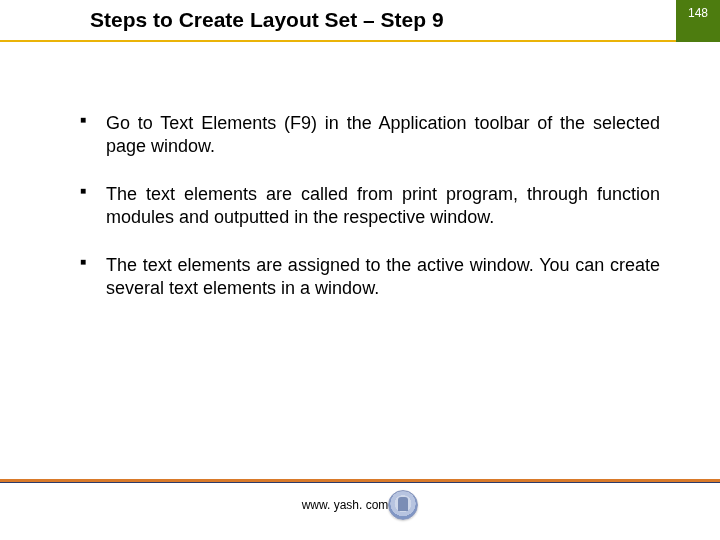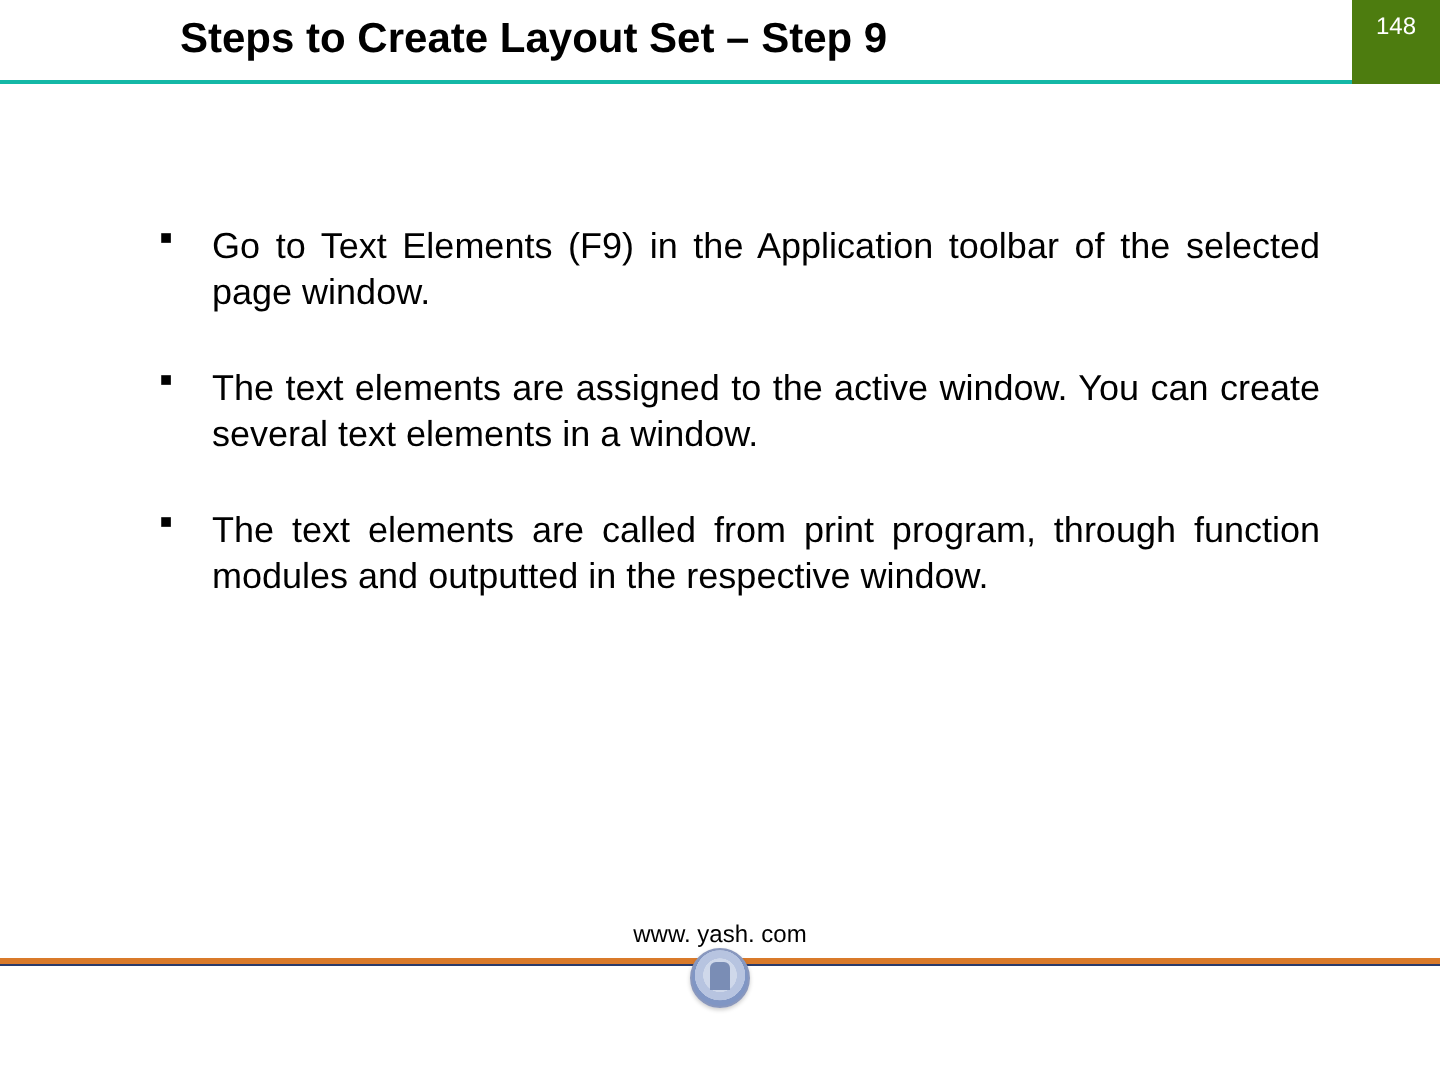--- a/index.html
+++ b/index.html
@@ -1,26 +1,26 @@
 <!DOCTYPE html>
 <html><head>
 <meta charset="utf-8">
 <style>
   * { margin: 0; padding: 0; box-sizing: border-box; }
   html, body { width: 720px; height: 540px; font-family: Arial, Helvetica, sans-serif; background: #fff; overflow: hidden; }
   .slide { position: relative; width: 720px; height: 540px; background: #fff; }
   .header { position: relative; height: 42px; display: flex; align-items: stretch; }
-  .title-area { flex: 1; display: flex; align-items: center; padding-left: 90px; border-bottom: 2px solid #14b8a6; }
+  .title-area { flex: 1; display: flex; align-items: center; padding-left: 90px; border-bottom: 2px solid #eab308; }
   .title { font-size: 21px; font-weight: bold; color: #000; }
   .page-badge { width: 44px; background: #4d7c0f; color: #fff; font-size: 12px; display: flex; align-items: flex-start; justify-content: center; padding-top: 6px; }
   .body { padding: 70px 60px 0 80px; }
   ul.bullets { list-style: none; }
   ul.bullets li { position: relative; padding-left: 26px; margin-bottom: 26px; font-size: 18px; color: #000; line-height: 1.25; text-align: justify; }
   ul.bullets li::before { content: "■"; position: absolute; left: 0; top: 2px; font-size: 10px; color: #000; }
-  .footer { position: absolute; left: 0; right: 0; bottom: 36px; padding: 0 36px; display: flex; align-items: center; justify-content: flex-end; flex-direction: column; }
+  .footer { position: absolute; left: 0; right: 0; bottom: 20px; padding: 0 36px; display: flex; align-items: center; justify-content: center; }
   .footer-rule { position: absolute; left: 0; right: 0; bottom: 58px; height: 3px; background: #d97a2a; }
   .footer-rule::after { content: ""; display: block; height: 1px; background: #2a3b6b; margin-top: 3px; }
   .footer-url { font-size: 12px; color: #000; }
   .logo { width: 30px; height: 30px; border-radius: 50%; background: radial-gradient(circle at 50% 45%, #cfd8ea 0 40%, #b7c4e0 41% 60%, #8096c4 61% 100%); border: 1px solid #8a98bd; box-shadow: 0 1px 2px rgba(0,0,0,0.2); position: relative; }
   .logo::after { content: ""; position: absolute; left: 50%; top: 48%; transform: translate(-50%, -50%); width: 10px; height: 14px; background: #7a8db5; border-radius: 3px 3px 0 0; }
 </style>
 </head>
 <body>
 
 <div class="slide">
@@ -30,22 +30,22 @@
       <h1 class="title">Steps to Create Layout Set – Step 9</h1>
     </div>
     <div class="page-badge">
       <span>148</span>
     </div>
   </div>
 
   <div class="body">
     <ul class="bullets">
       <li>Go to Text Elements (F9) in the Application toolbar of the selected page window.</li>
+      <li>The text elements are called from print program, through function modules and outputted in the respective window.</li>
       <li>The text elements are assigned to the active window. You can create several text elements in a window.</li>
-      <li>The text elements are called from print program, through function modules and outputted in the respective window.</li>
     </ul>
   </div>
 
   <div class="footer-rule"></div>
 
   <div class="footer">
     <span class="footer-url">www. yash. com</span>
     <div class="logo"></div>
   </div>
 

